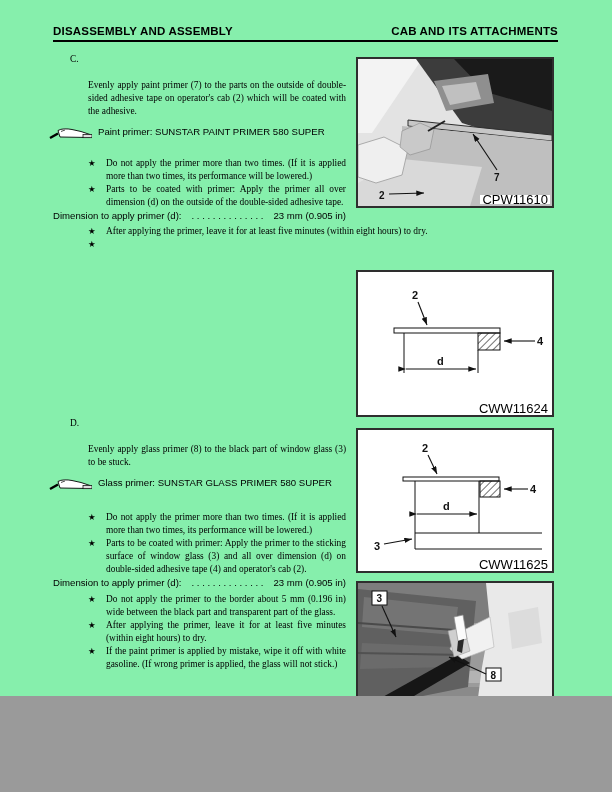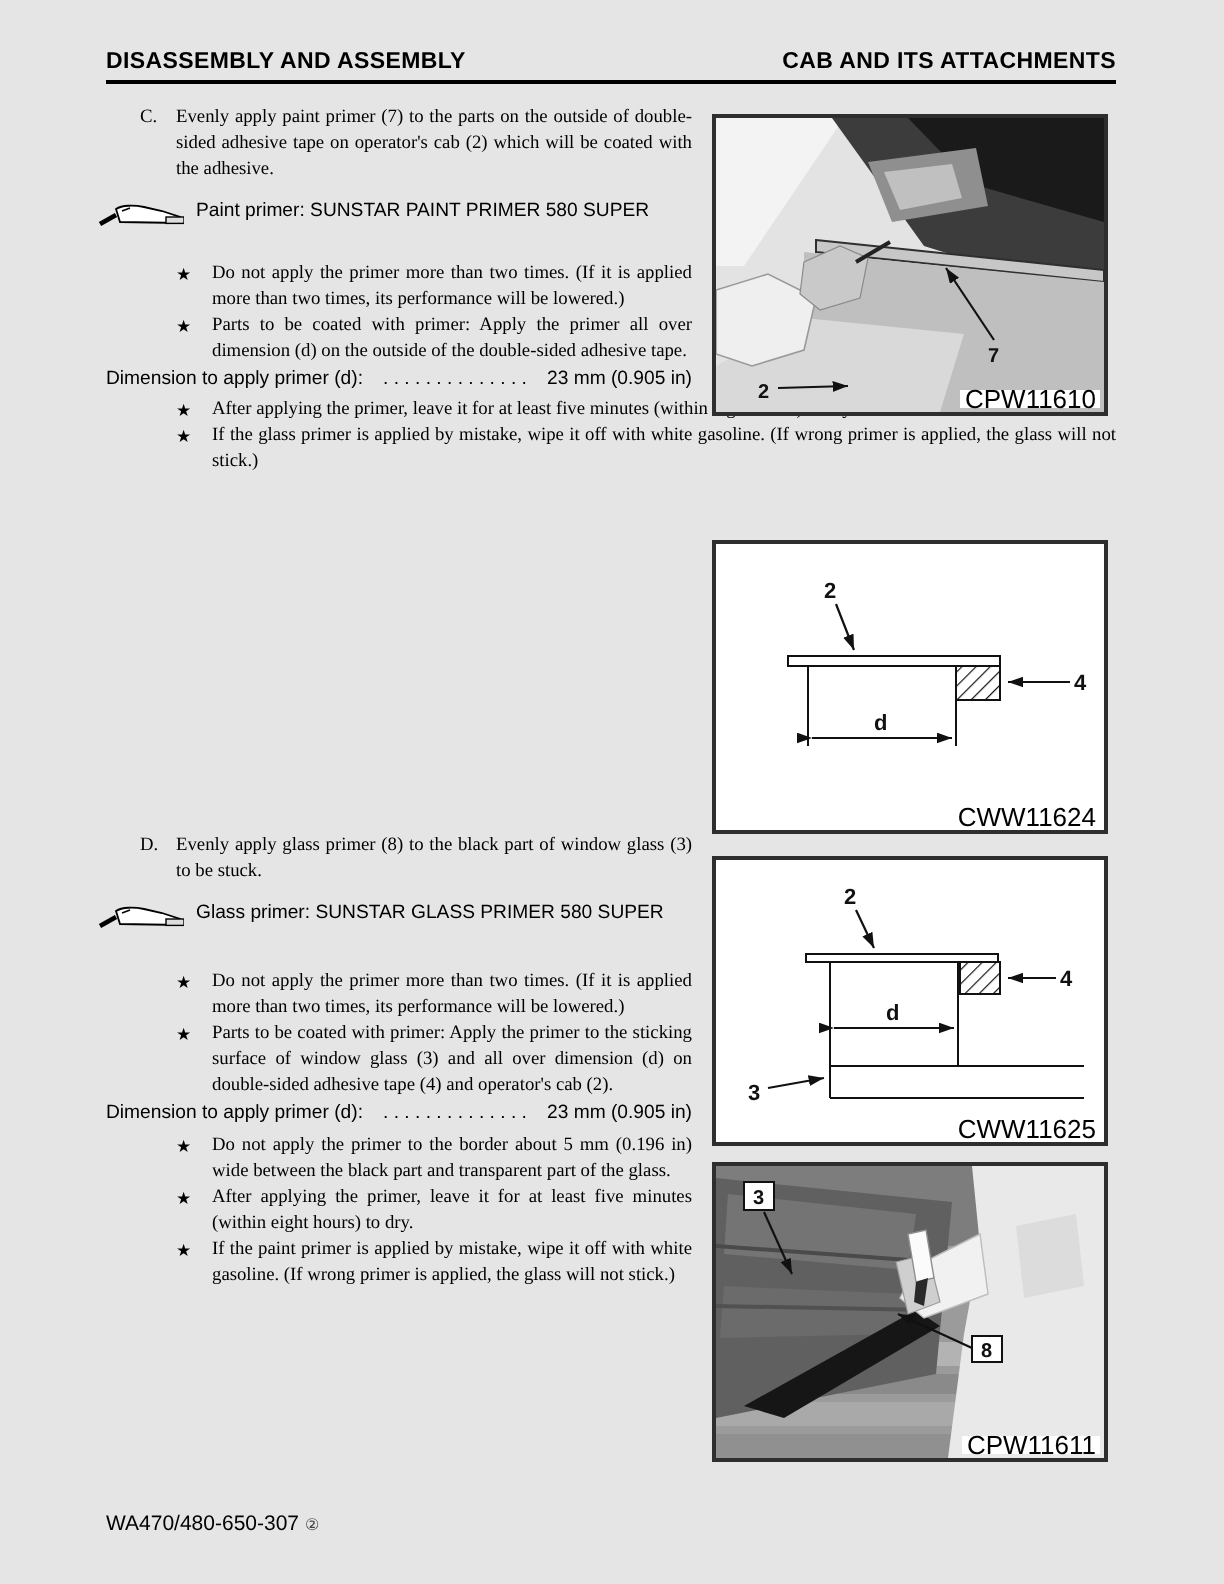--- a/index.html
+++ b/index.html
@@ -1,30 +1,30 @@
 <!DOCTYPE html>
 <html><head>
 <meta charset="utf-8">
 <style>
   html,body{margin:0;padding:0;background:#9a9a9a;}
-  .page{width:612px;height:792px;background:#e5e5e5;position:relative;overflow:hidden;margin:0 auto;
+  .page{width:612px;height:696px;background:#86efac;position:relative;overflow:hidden;margin:0 auto;
         font-family:"Liberation Serif",serif;color:#000;}
 
   
   .header{position:absolute;left:53px;right:54px;top:25px;display:flex;justify-content:space-between;
           border-bottom:2px solid #000;padding-bottom:3px;
           font-family:"Liberation Sans",sans-serif;font-weight:bold;font-size:11.5px;letter-spacing:.2px;}
 
   
   .section{position:absolute;left:53px;width:505px;font-size:9.4px;line-height:13px;}
   .sec-c{top:53px;}
   .sec-d{top:417px;}
   .para{display:flex;width:293px;box-sizing:border-box;padding-left:17px;}
   .alpha{flex:0 0 18px;}
-  .ptext{flex:1;text-align:justify;}
+  .ptext{flex:1;text-align:justify;margin-top:26px;}
   .primer-row{display:flex;align-items:flex-start;gap:6px;margin-top:7px;
               font-family:"Liberation Sans",sans-serif;font-size:9.6px;}
   .sec-d .primer-row{}
   .tube{width:44px;height:15px;flex:0 0 44px;margin-left:-5px;}
   .bullets{margin-top:17px;width:293px;}
   .sec-d .bullets{margin-top:20px;}
   .bullet{display:flex;padding-left:35px;box-sizing:border-box;}
   .star{flex:0 0 18px;font-size:8.5px;}
   .btext{flex:1;text-align:justify;}
   .dim-line{display:flex;width:293px;white-space:nowrap;
@@ -94,21 +94,20 @@
       <span class="dim-leader">. . . . . . . . . . . . . .</span>
       <span>23 mm (0.905 in)</span>
     </div>
     <div class="post-bullets post-full">
       <div class="bullet">
         <span class="star">★</span>
         <span class="btext">After applying the primer, leave it for at least five minutes (within eight hours) to dry.</span>
       </div>
       <div class="bullet">
         <span class="star">★</span>
-        <span class="btext">If the glass primer is applied by mistake, wipe it off with white gasoline. (If wrong primer is applied, the glass will not stick.)</span>
       </div>
     </div>
   </div>
 
   <div class="section sec-d">
     <div class="para">
       <span class="alpha">D.</span>
       <span class="ptext">Evenly apply glass primer (8) to the black part of window glass (3) to be stuck.</span>
     </div>
     <div class="primer-row">

